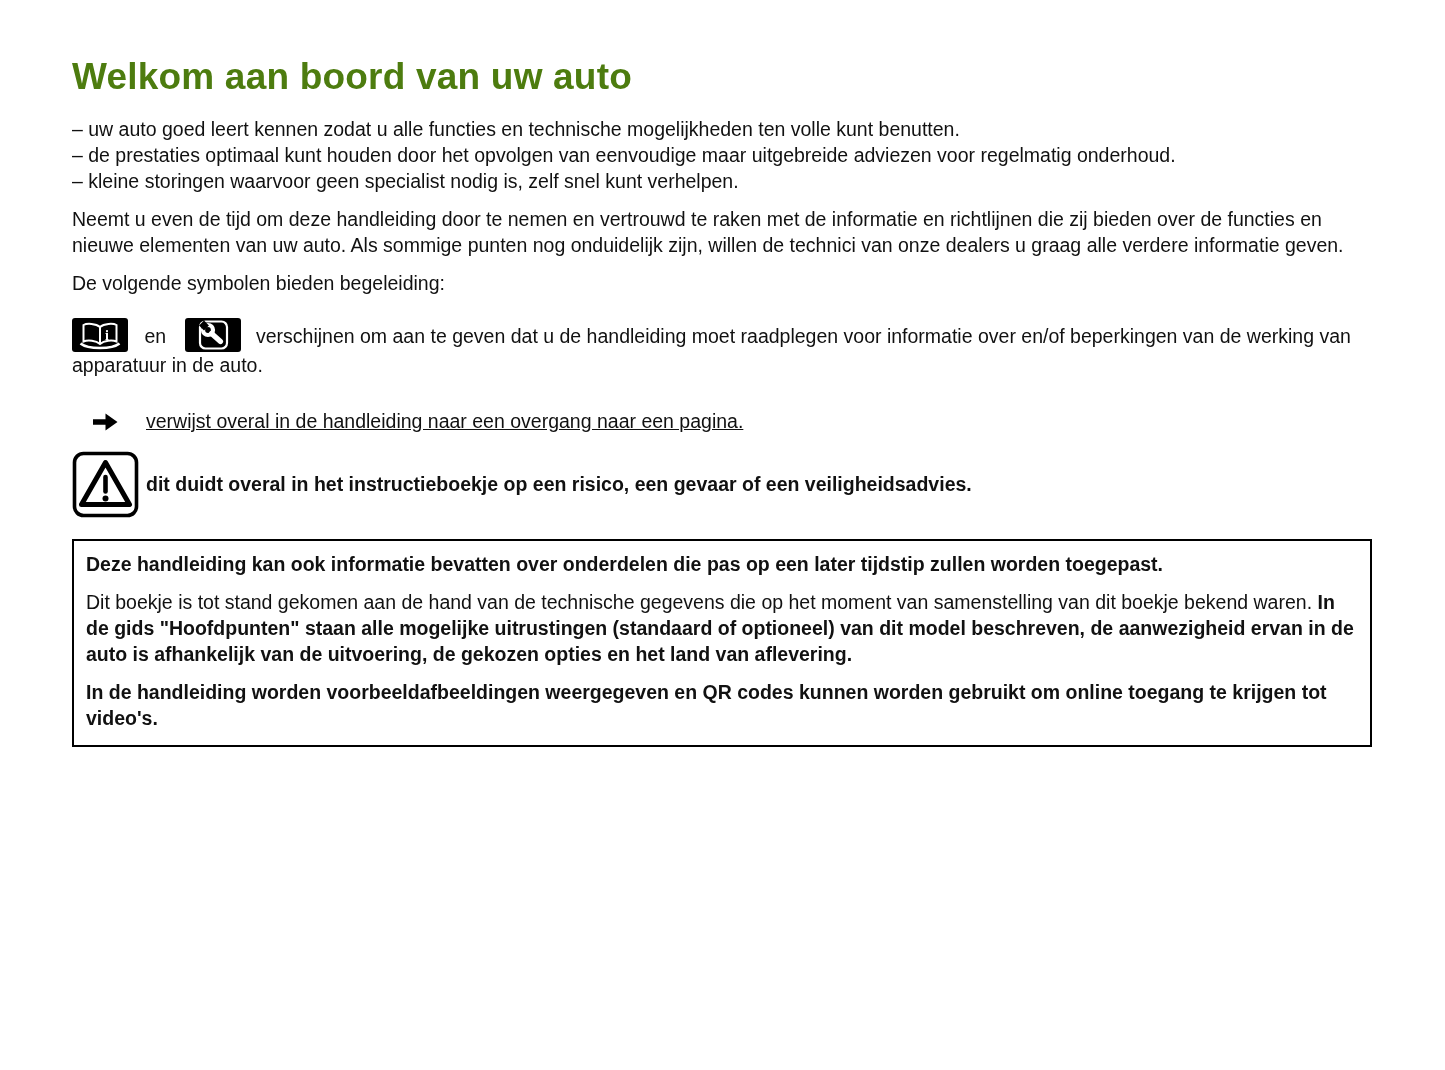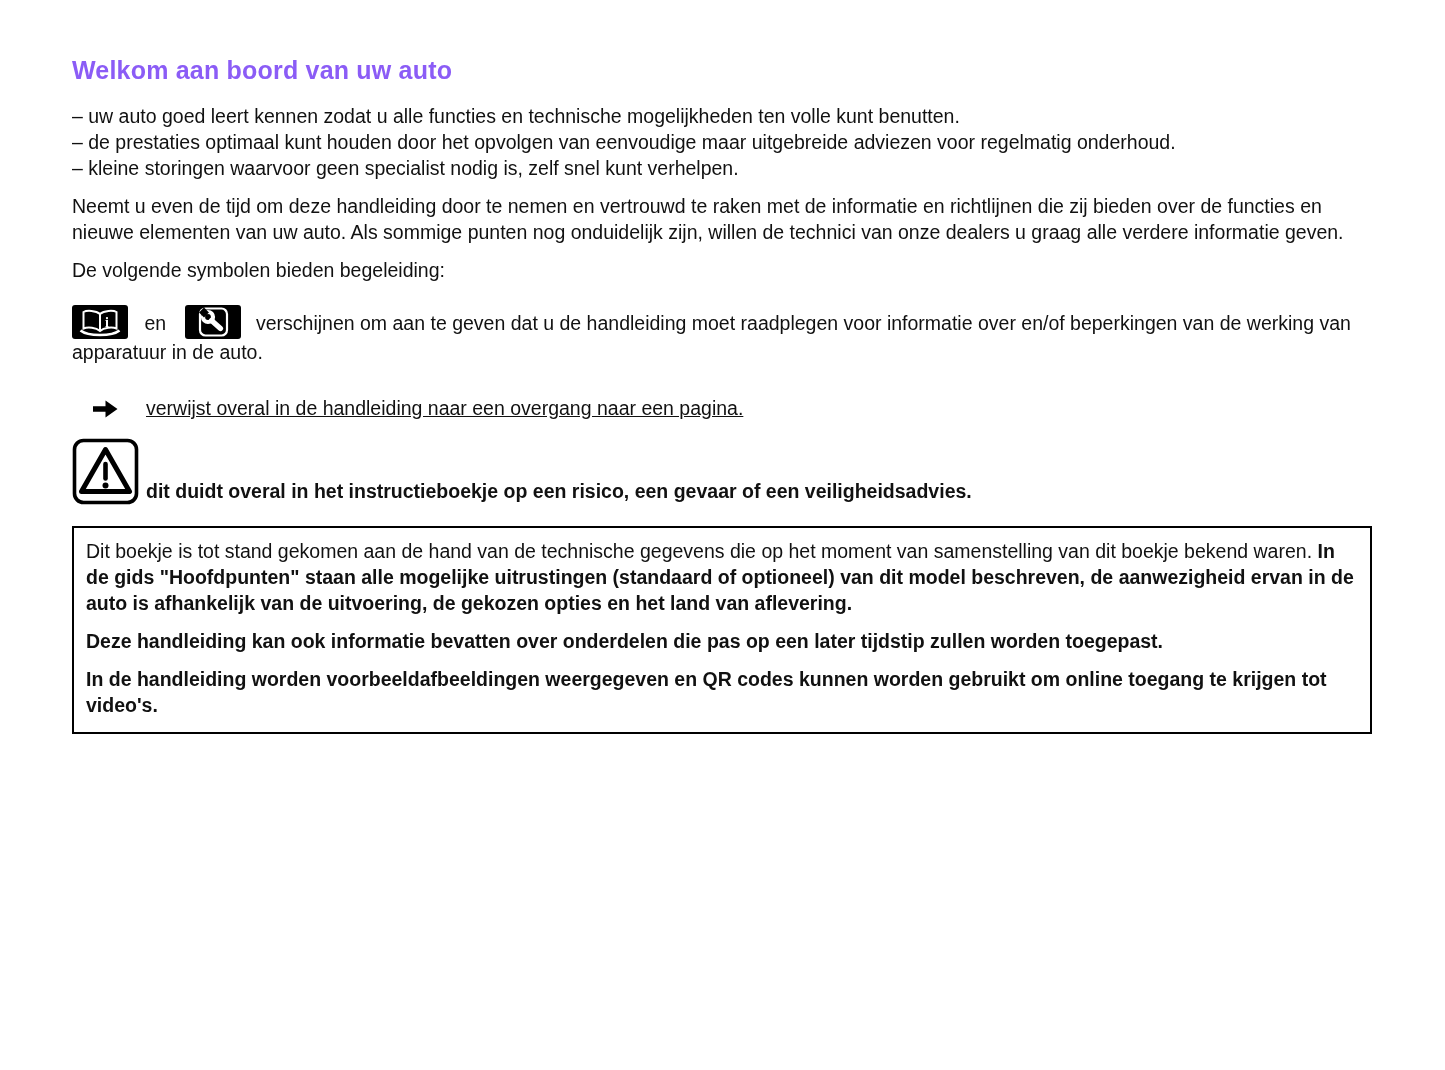--- a/index.html
+++ b/index.html
@@ -7,42 +7,42 @@
     width: 1445px; height: 1070px;
     background: #ffffff;
     color: #111111;
     font-family: "Liberation Sans", sans-serif;
     overflow: hidden;
   }
   .page { padding: 56px 70px 0 72px; width: 1303px; }
 
   h1.title {
     margin: 0 0 18px 0;
-    font-size: 25px;
+    font-size: 37px;
     font-weight: 700;
     letter-spacing: 0.2px;
-    color: #8b5cf6;
+    color: #4d7c0f;
   }
 
   p, .bullet { font-size: 19.5px; line-height: 26px; margin: 0; }
   .lead { margin-bottom: 10px; }
   .bullets { margin: 0 0 2px 0; }
   .par { margin-top: 12px; }
   .bold { font-weight: 700; }
 
   .icon-par { margin-top: 22px; }
   .icon-par svg.small-badge { vertical-align: -9px; }
   .conj { margin: 0 13px 0 11px; text-align: right; }
   .after-icon { margin-left: 10px; }
 
   .arrow-row { margin-top: 32px; display: flex; align-items: center; font-size: 19.5px; text-decoration: underline; }
   .arrow-row svg { margin-left: 20px; flex: 0 0 auto; }
   .arrow-row .arrow-text { margin-left: 27px; }
 
-  .warning-row { margin-top: 18px; display: flex; align-items: flex-end; }
+  .warning-row { margin-top: 18px; display: flex; align-items: center; }
   .warning-row svg { flex: 0 0 auto; }
   .warning-row .warning-text {
     font-weight: 700; font-size: 19.5px; line-height: 26px;
     margin: 0 0 2px 7px;
   }
 
   .notice-box {
     margin-top: 20px;
     box-sizing: border-box;
     width: 1300px;
@@ -103,20 +103,20 @@
     <svg width="67" height="68" viewBox="0 0 67 68">
       <rect x="2.5" y="2.5" width="62" height="62" rx="9" fill="#fff" stroke="#000" stroke-width="3.6"></rect>
       <path d="M33.5 11.5 L57.5 53.5 L9.5 53.5 Z" fill="#fff" stroke="#000" stroke-width="5" stroke-linejoin="round"></path>
       <path d="M33.5 26 L33.5 40.5" stroke="#000" stroke-width="4.6" stroke-linecap="round"></path>
       <circle cx="33.5" cy="47.5" r="3" fill="#000"></circle>
     </svg>
     <span class="warning-text">dit duidt overal in het instructieboekje op een risico, een gevaar of een veiligheidsadvies.</span>
   </div>
 
   <div class="notice-box">
+    <p class="np bold">Deze handleiding kan ook informatie bevatten over onderdelen die pas op een later tijdstip zullen worden toegepast.</p>
     <p class="np"><span>Dit boekje is tot stand gekomen aan de hand van de technische gegevens die op het moment van samenstelling van dit boekje bekend waren. </span><b>In de gids "Hoofdpunten" staan alle mogelijke uitrustingen (standaard of optioneel) van dit model beschreven, de aanwezigheid ervan in de auto is afhankelijk van de uitvoering, de gekozen opties en het land van aflevering.</b></p>
-    <p class="np bold">Deze handleiding kan ook informatie bevatten over onderdelen die pas op een later tijdstip zullen worden toegepast.</p>
     <p class="np bold">In de handleiding worden voorbeeldafbeeldingen weergegeven en QR codes kunnen worden gebruikt om online toegang te krijgen tot video's.</p>
   </div>
 
 
 
 </div>
 
 </body></html>

